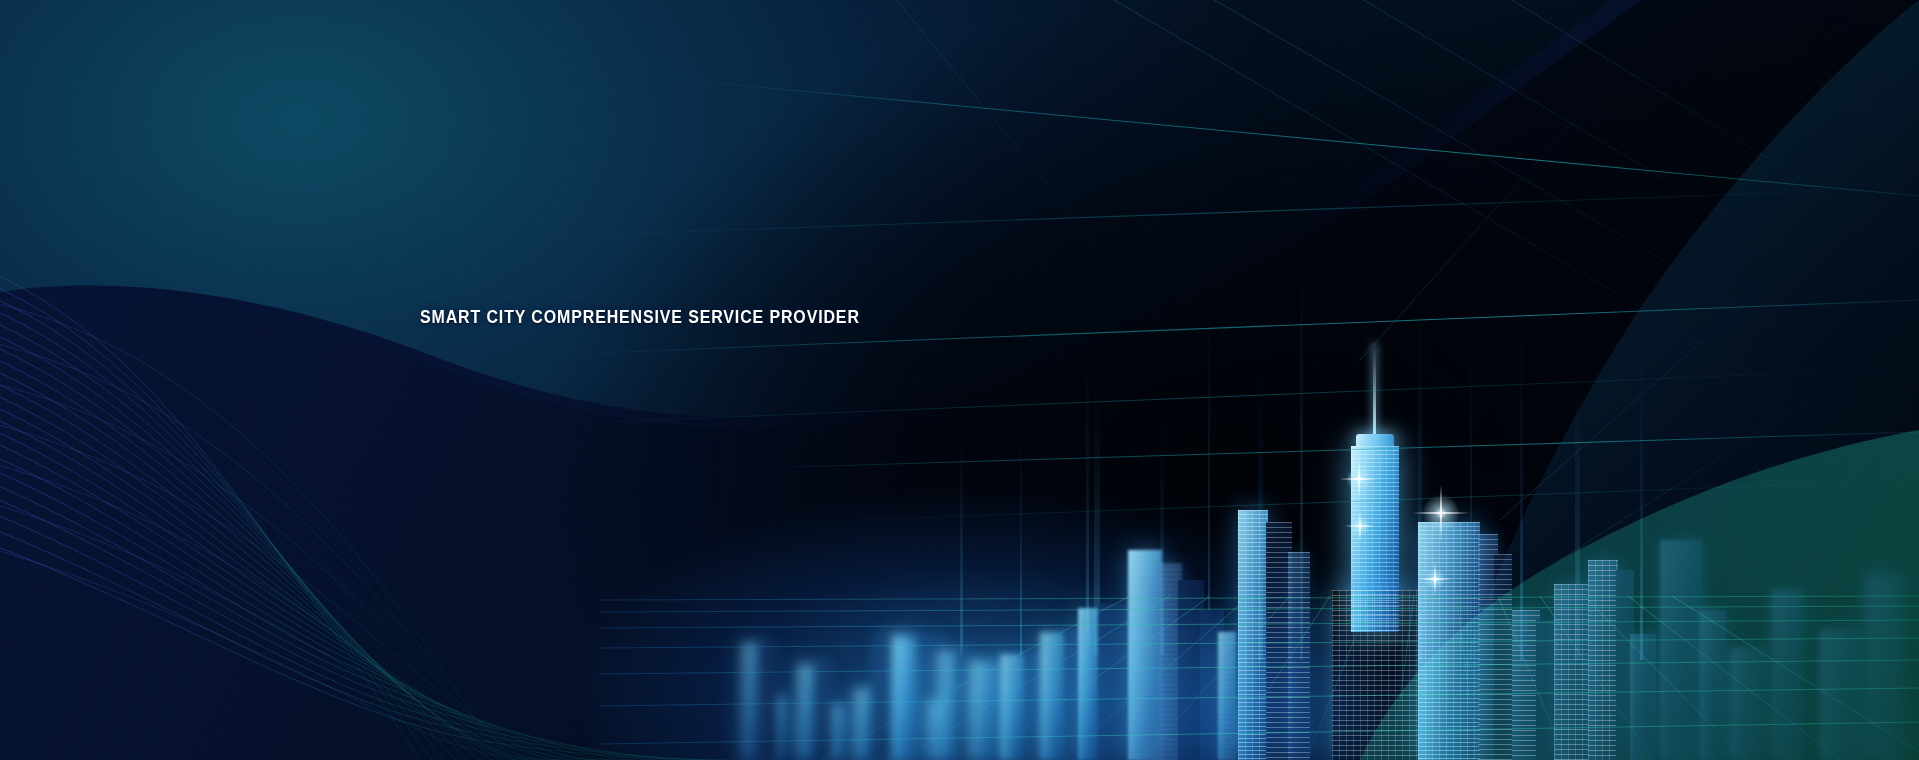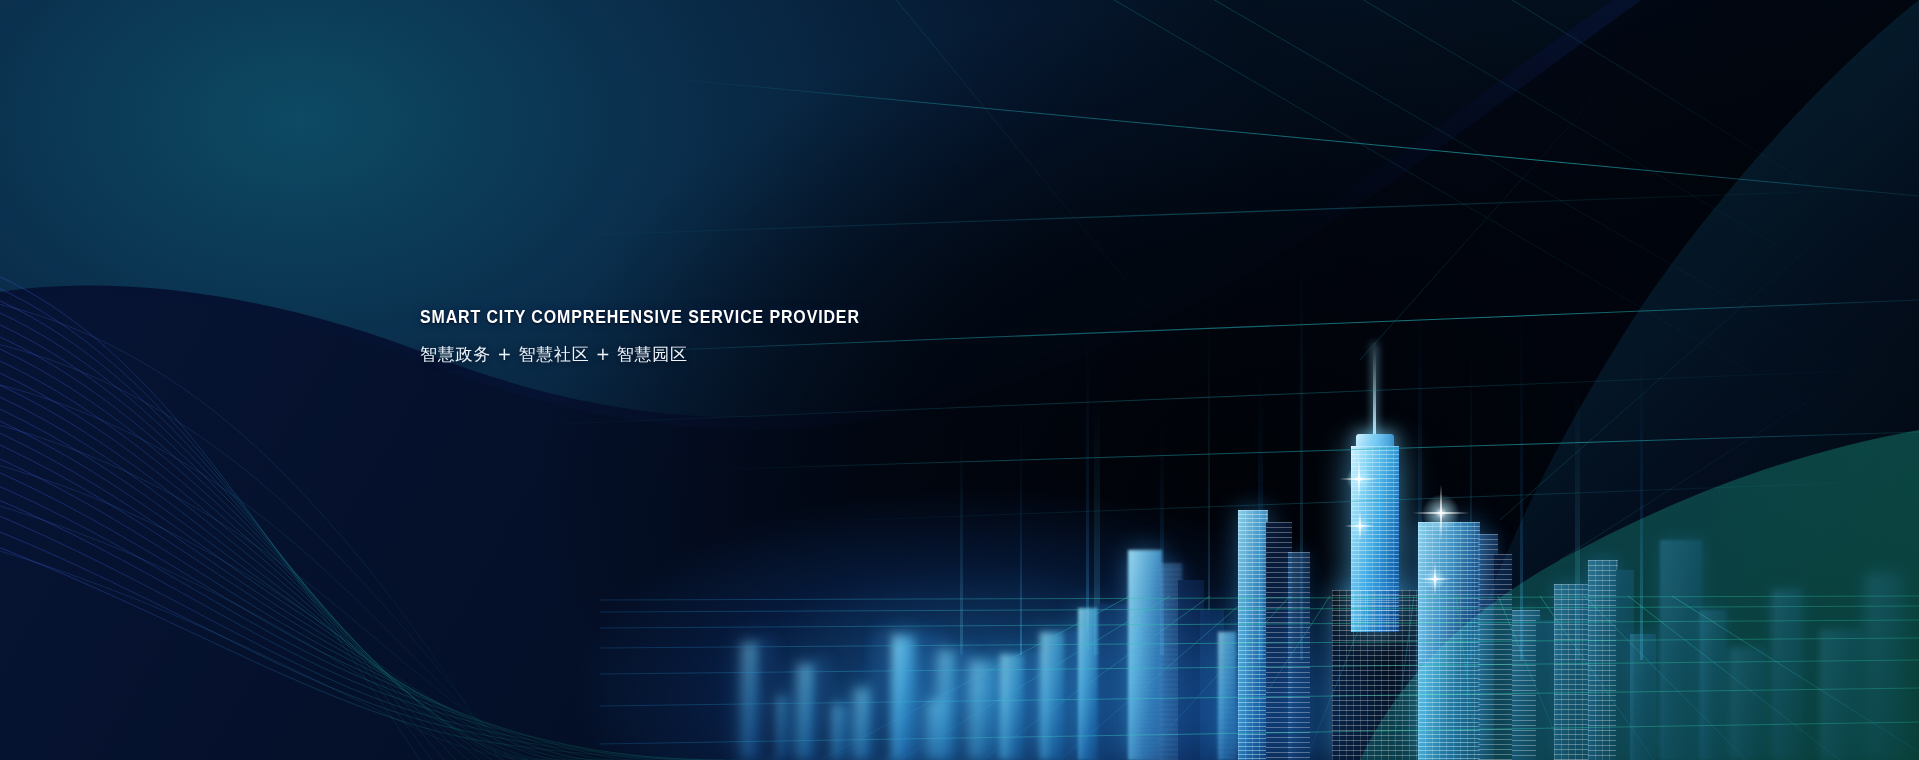--- a/index.html
+++ b/index.html
@@ -408,16 +408,15 @@
       <path d="M1919,330 L1560,560" stroke="url(#rayg3)" stroke-width=".6"></path>
       <path d="M880,-20 L1240,420" stroke="url(#rayg3)" stroke-width=".6"></path>
     </g>
   </svg>
 
   <div class="layer" id="green-sweep"></div>
   <div class="layer" id="green-sweep2"></div>
 
   <div id="text-block">
     <div id="eyebrow">SMART CITY COMPREHENSIVE SERVICE PROVIDER</div>
-    <div id="subhead">智慧政务 + 智慧社区 + 智慧园区</div>
   </div>
 
 </div>
 
 </body></html>

